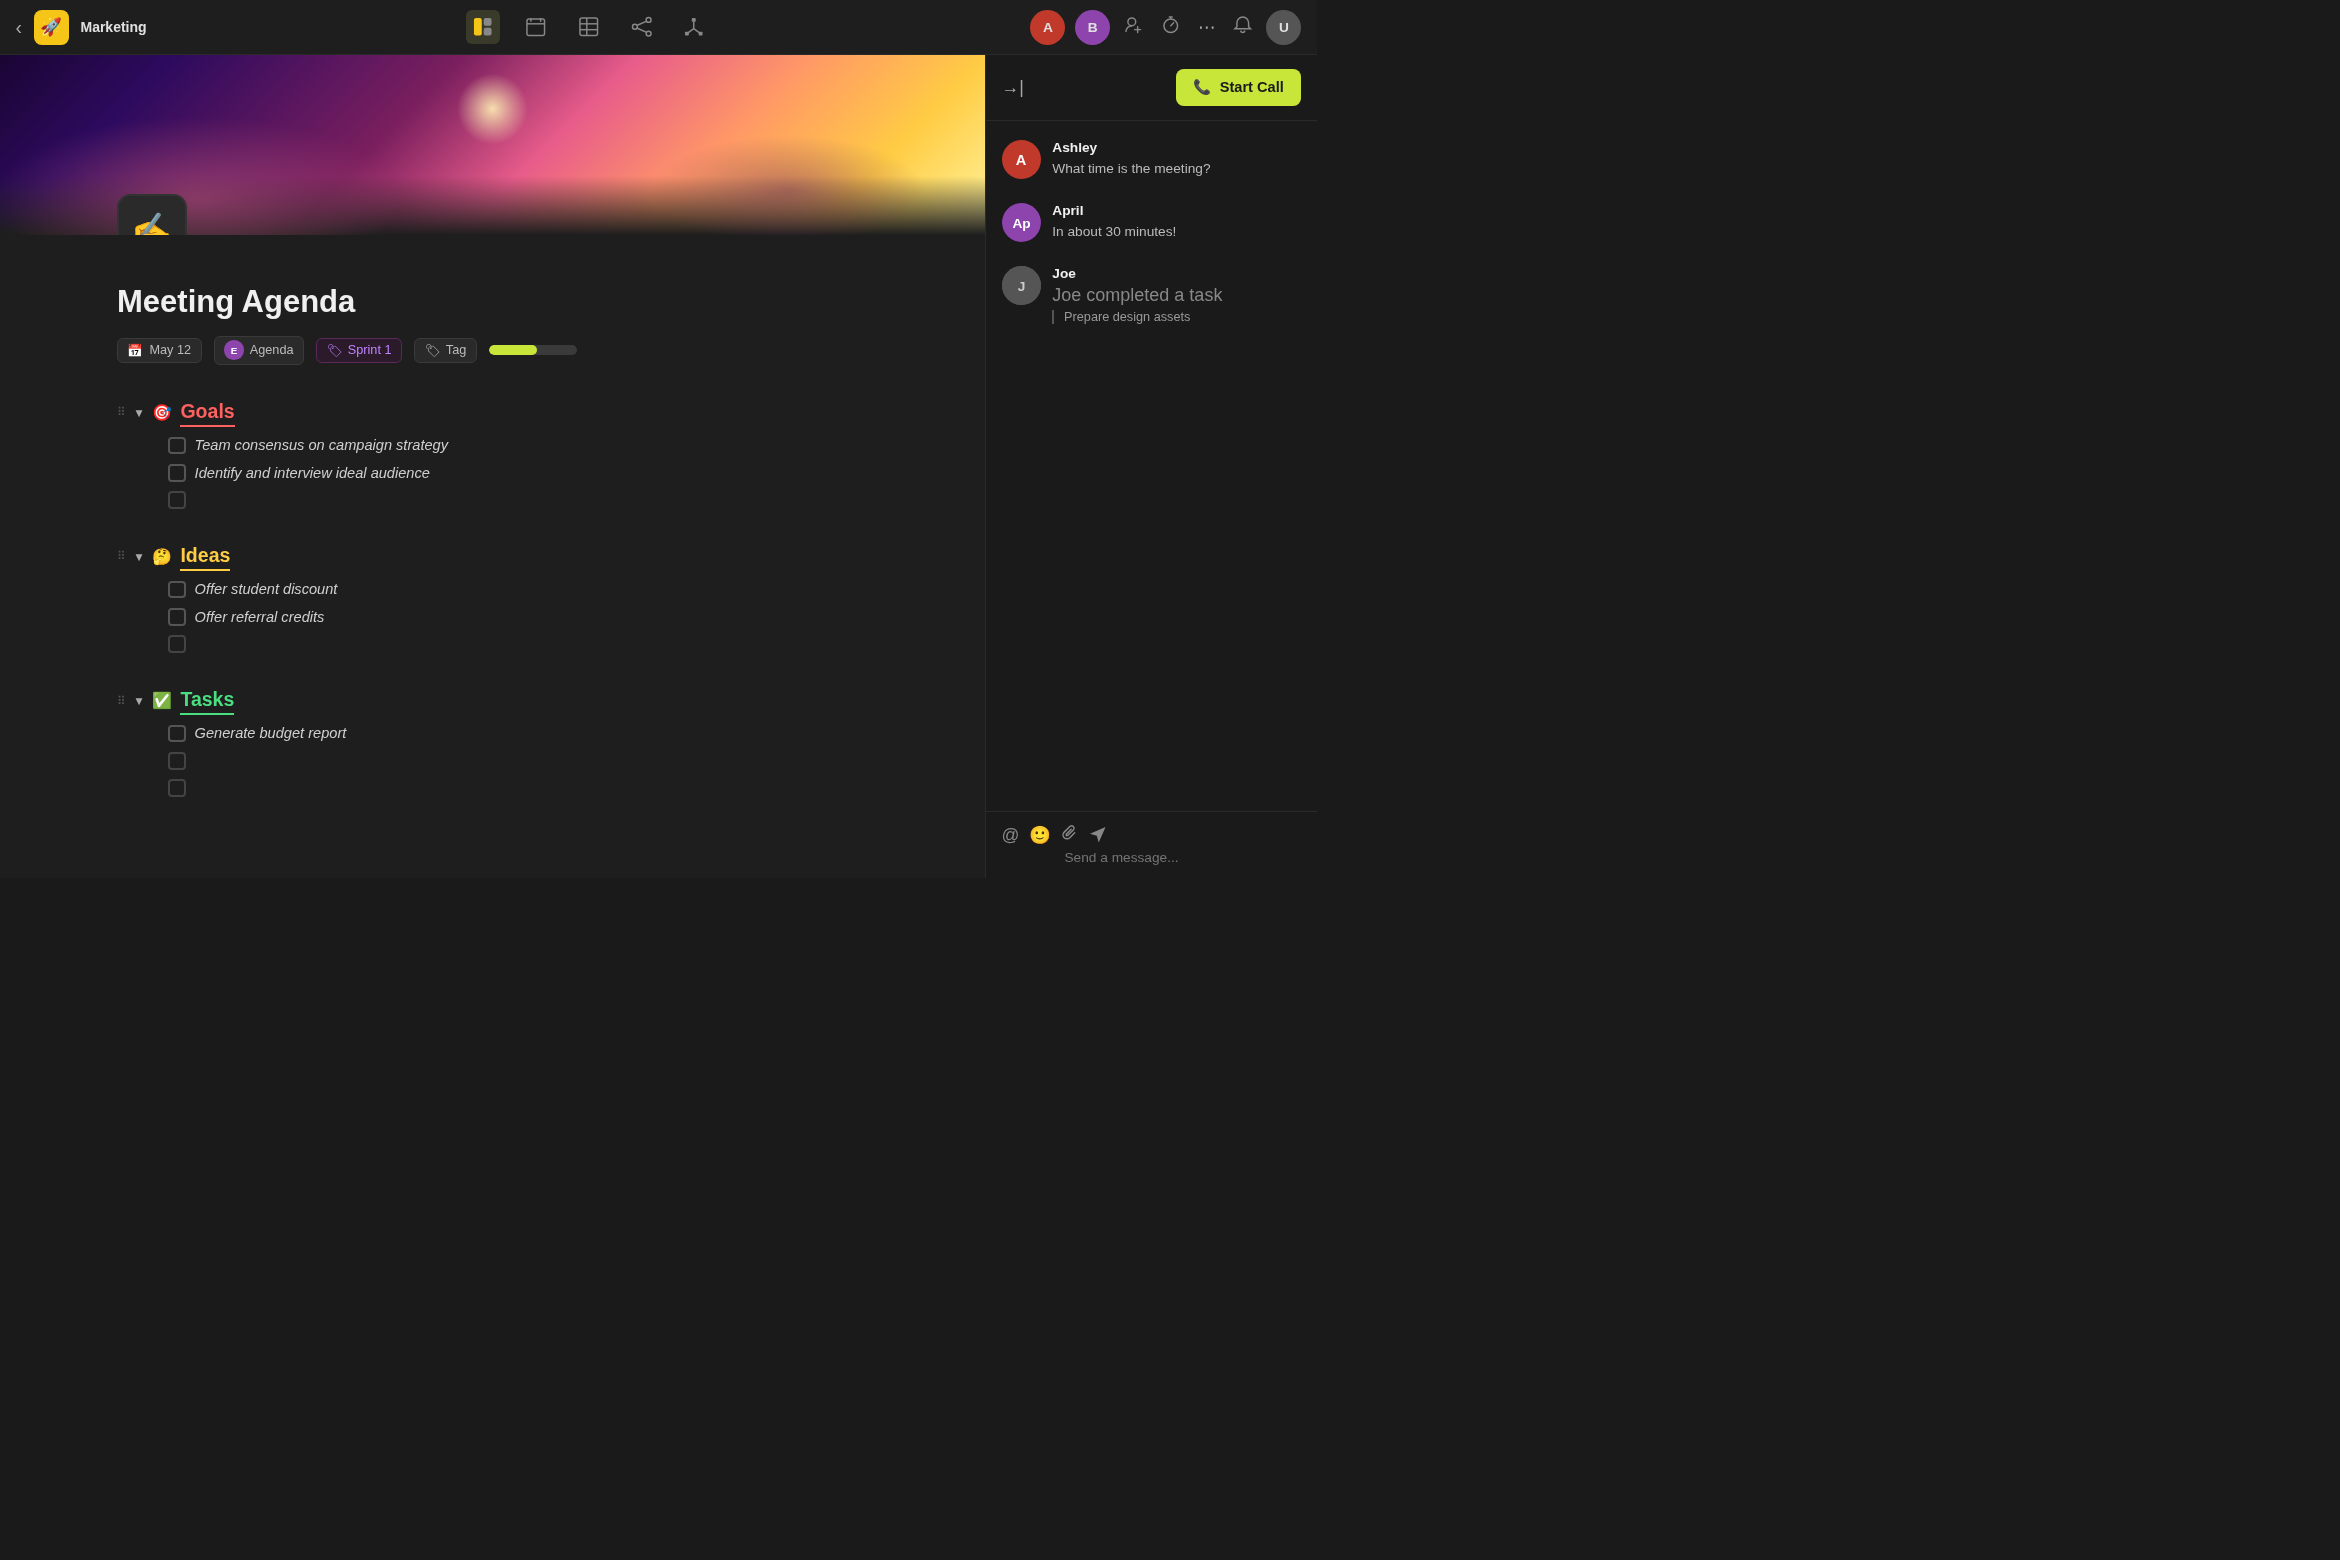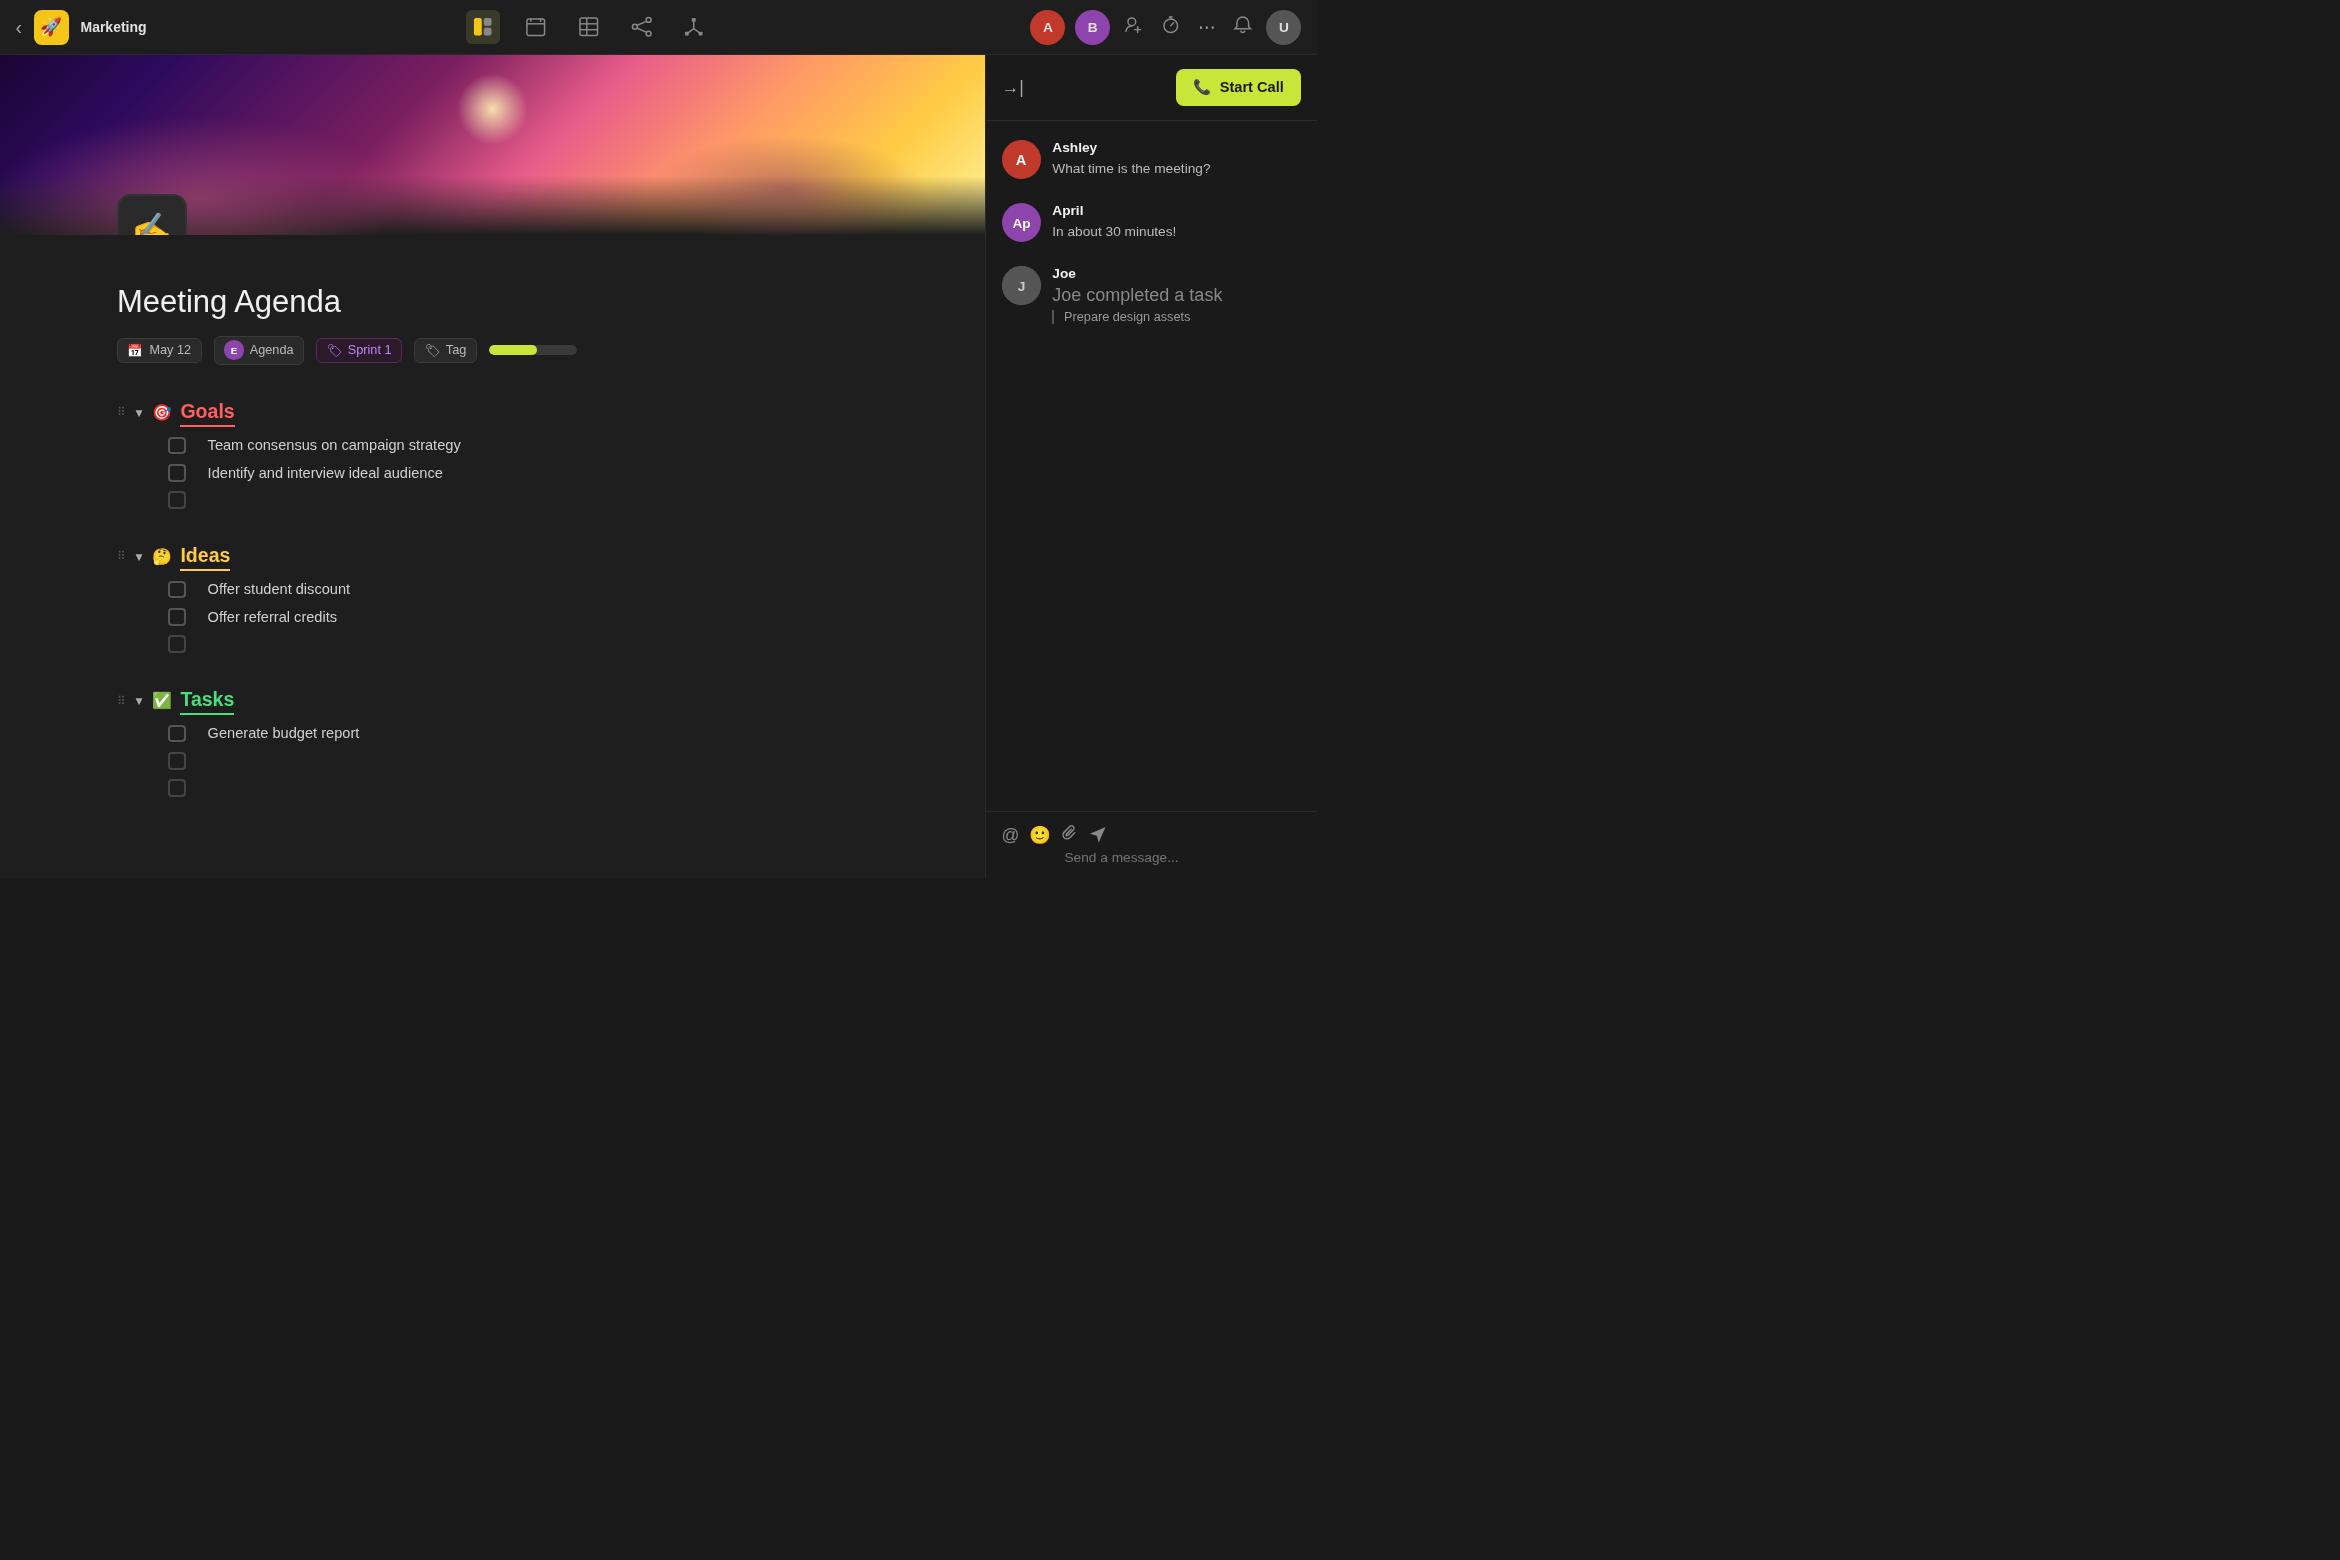--- a/index.html
+++ b/index.html
@@ -157,21 +157,21 @@
       z-index: 2;
       border: 2px solid #333;
     }
 
     
     .doc-body {
       padding: 49px 117px 39px 117px;
     }
     .doc-title {
       font-size: 31px;
-      font-weight: 400;
+      font-weight: 700;
       color: #f0f0f0;
       margin-bottom: 15.6px;
     }
     .doc-meta {
       display: flex;
       align-items: center;
       gap: 11.7px;
       margin-bottom: 35px;
       flex-wrap: wrap;
     }
@@ -288,21 +288,22 @@
     .section-items {
       margin-left: 51px;
       display: flex;
       flex-direction: column;
       gap: 9.8px;
       margin-top: 11.7px;
     }
     .check-item {
       display: flex;
       align-items: center;
-      gap: 22px;
+      gap: 9px;
+      font-style: italic;
     }
     .checkbox {
       width: 17.6px;
       height: 17.6px;
       border: 2px solid #555;
       border-radius: 3.9px;
       background: transparent;
       flex-shrink: 0;
       cursor: pointer;
     }

